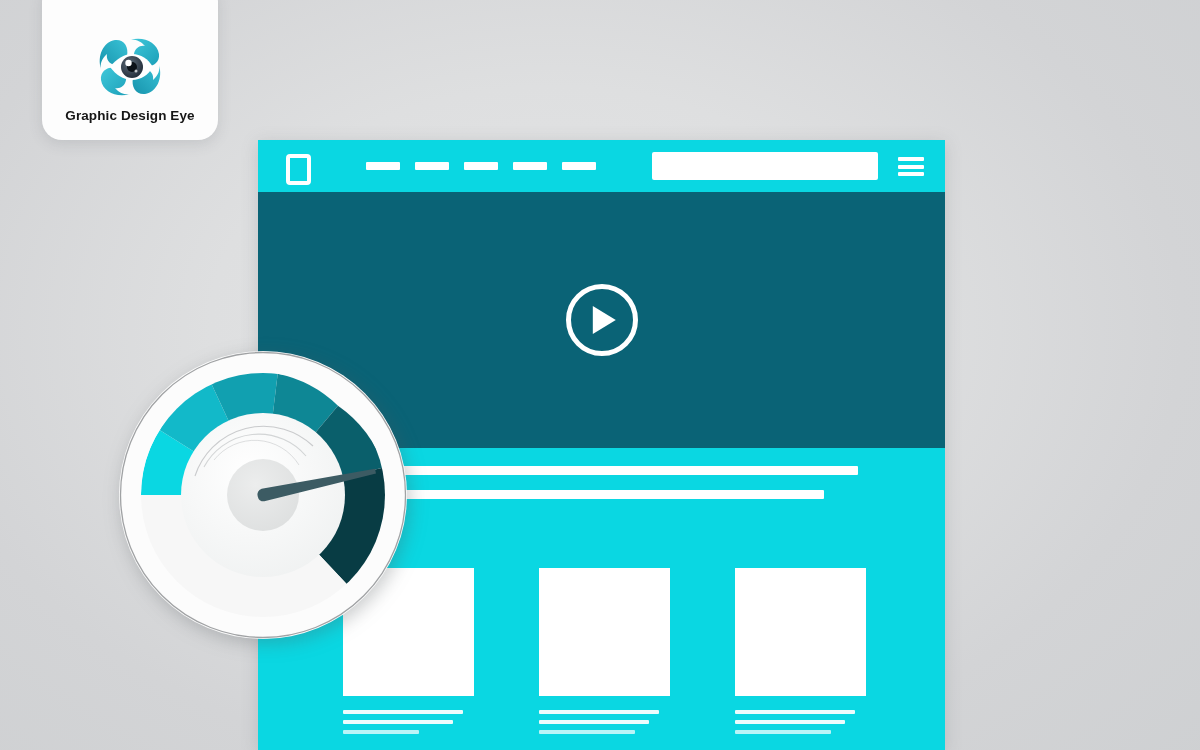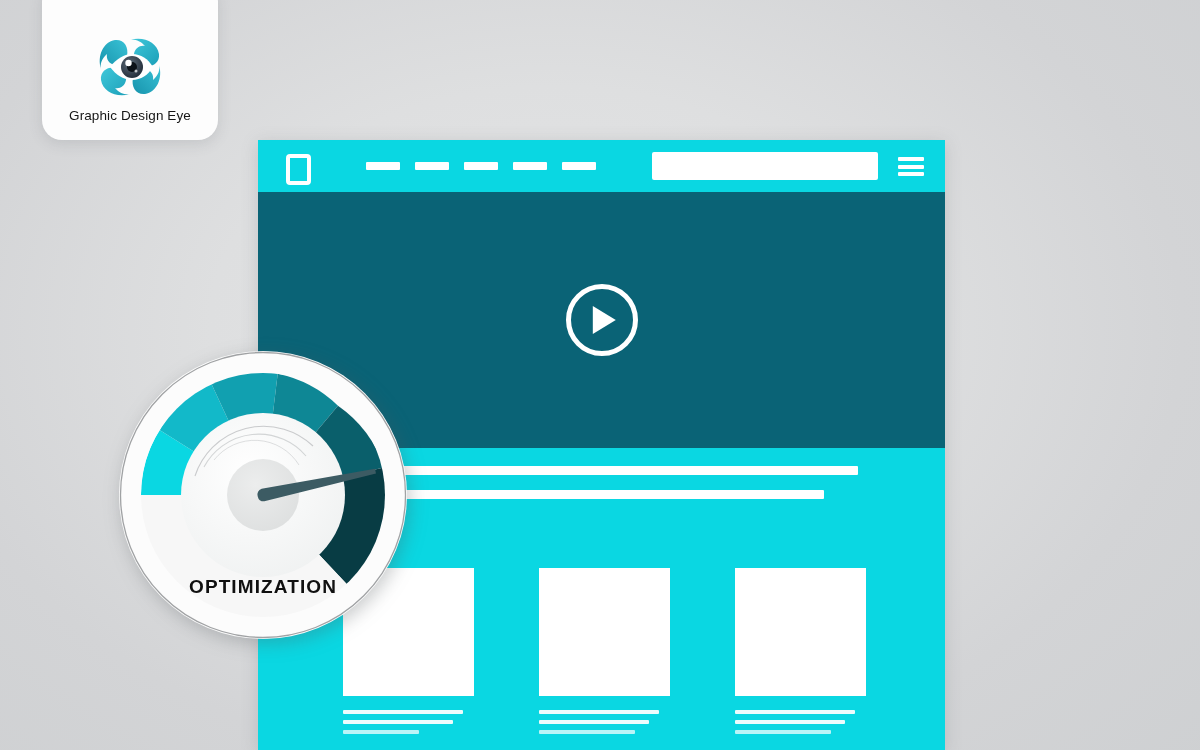--- a/index.html
+++ b/index.html
@@ -38,21 +38,21 @@
     padding-bottom: 17px;
     box-sizing: border-box;
   }
   #logo-mark {
     width: 72px;
     height: 68px;
     margin-bottom: 7px;
   }
   #brand-name {
     font-size: 13.5px;
-    font-weight: 400;
+    font-weight: 700;
     color: #161616;
     letter-spacing: .1px;
     white-space: nowrap;
   }
 
   
   #headline {
     position: absolute;
     left: 268px;
     top: 47px;
@@ -322,17 +322,14 @@
     <path d="M88 119 A62 62 0 0 1 190 108" fill="none" stroke="#c2c4c6" stroke-width="1.1" opacity=".7"></path>
     <path d="M98 112 A52 52 0 0 1 183 117" fill="none" stroke="#c8cacc" stroke-width="1" opacity=".6"></path>
 
     <circle cx="147" cy="147" r="36" fill="url(#hubG)"></circle>
 
     <g transform="rotate(-12 147 147)">
       <path d="M147 140.5 L262 144.6 L262 149.4 L147 153.5 A6.6 6.6 0 0 1 147 140.5 Z" fill="#3c5b63"></path>
     </g>
   </svg>
 
-  <div id="gauge-label">
-    <div id="gauge-label-text">OPTIMIZATION</div>
-  </div>
 
 </div>
 
 </body></html>

